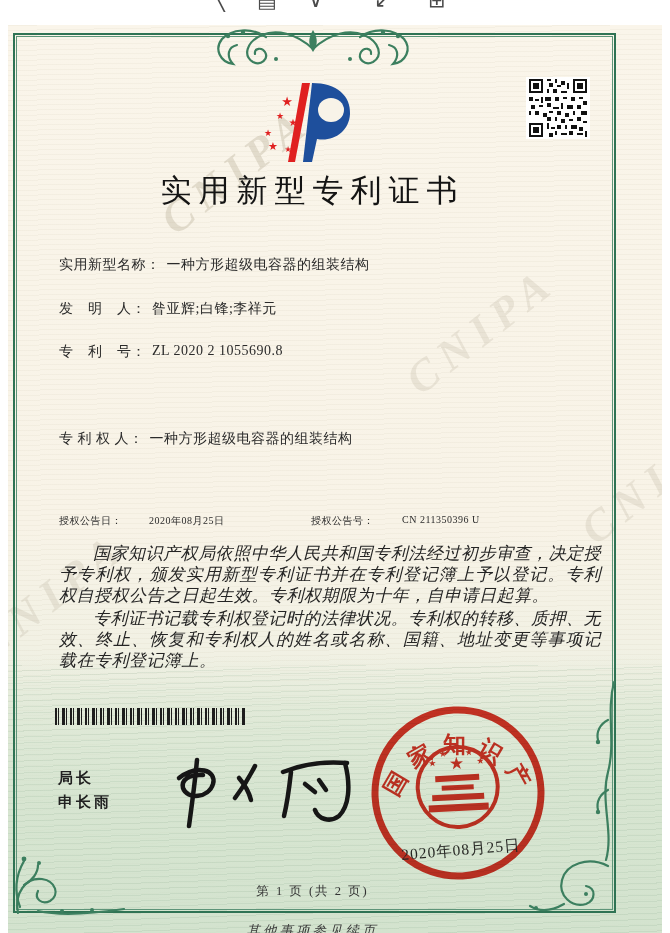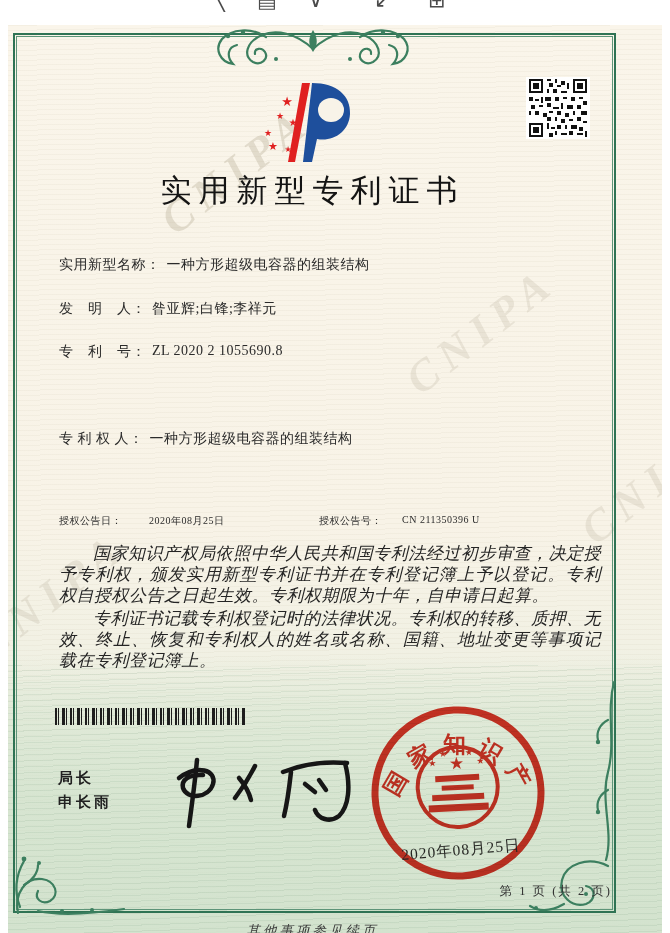--- a/index.html
+++ b/index.html
@@ -33,21 +33,21 @@
   .row .lbl{white-space:pre;}
   .row .val{margin-left:6px;white-space:pre-line;max-width:430px;}
   .gspan{position:absolute;font-size:10px;color:#2b2b2b;letter-spacing:0.5px;top:489px;white-space:pre;text-align:right;}
   .body-p{position:absolute;left:51px;width:542px;font-size:17px;line-height:21px;color:#242424;
           font-style:italic;text-align:justify;text-indent:2em;margin:0;letter-spacing:0.5px;}
   .barcode{position:absolute;left:47px;top:683px;width:190px;height:17px;
      background:repeating-linear-gradient(90deg,#1d1d1d 0 2px,transparent 2px 3px,#1d1d1d 3px 4px,
         transparent 4px 7px,#1d1d1d 7px 10px,transparent 10px 11px,#1d1d1d 11px 12px,transparent 12px 15px);}
   .signer{position:absolute;left:50px;font-family:"Liberation Sans","DejaVu Sans",sans-serif;
           font-weight:700;font-size:15px;color:#222;letter-spacing:3px;}
-  .pagenum{position:absolute;left:5px;top:858px;width:599px;text-align:right;
+  .pagenum{position:absolute;left:5px;top:858px;width:599px;text-align:center;
            font-size:12.5px;color:#333;letter-spacing:2px;}
   .footnote{position:absolute;left:5px;top:897px;width:599px;text-align:center;font-style:italic;
             font-size:13.5px;color:#3b3b3b;letter-spacing:3px;}
   .qr{position:absolute;left:518px;top:52px;width:64px;height:62px;background:#ffffff;padding:0;}
   .seal{position:absolute;left:360px;top:678px;width:180px;height:180px;
         mix-blend-mode:multiply;opacity:.94;transform:rotate(-3deg);}
   .sig{position:absolute;left:155px;top:725px;width:210px;height:90px;}
   .orn{position:absolute;pointer-events:none;}
 </style>
 </head>
@@ -221,21 +221,21 @@
       <span class="lbl">专　利　号：</span>
       <span class="val">ZL 2020 2 1055690.8</span>
     </div>
     <div class="row" style="top:405px">
       <span class="lbl">专 利 权 人：</span>
       <span class="val">一种方形超级电容器的组装结构</span>
     </div>
 
     <span class="gspan" style="left:51px">授权公告日：</span>
     <span class="gspan" style="left:141px">2020年08月25日</span>
-    <span class="gspan" style="left:311px">授权公告号：</span>
+    <span class="gspan" style="left:303px">授权公告号：</span>
     <span class="gspan" style="left:394px">CN 211350396 U</span>
 
     <p class="body-p" style="top:518px">国家知识产权局依照中华人民共和国专利法经过初步审查，决定授予专利权，颁发实用新型专利证书并在专利登记簿上予以登记。专利权自授权公告之日起生效。专利权期限为十年，自申请日起算。</p>
     <p class="body-p" style="top:583px">专利证书记载专利权登记时的法律状况。专利权的转移、质押、无效、终止、恢复和专利权人的姓名或名称、国籍、地址变更等事项记载在专利登记簿上。</p>
 
     <div class="barcode"></div>
 
     <div class="signer" style="top:744px">局长</div>
     <div class="signer" style="top:768px">申长雨</div>
 

